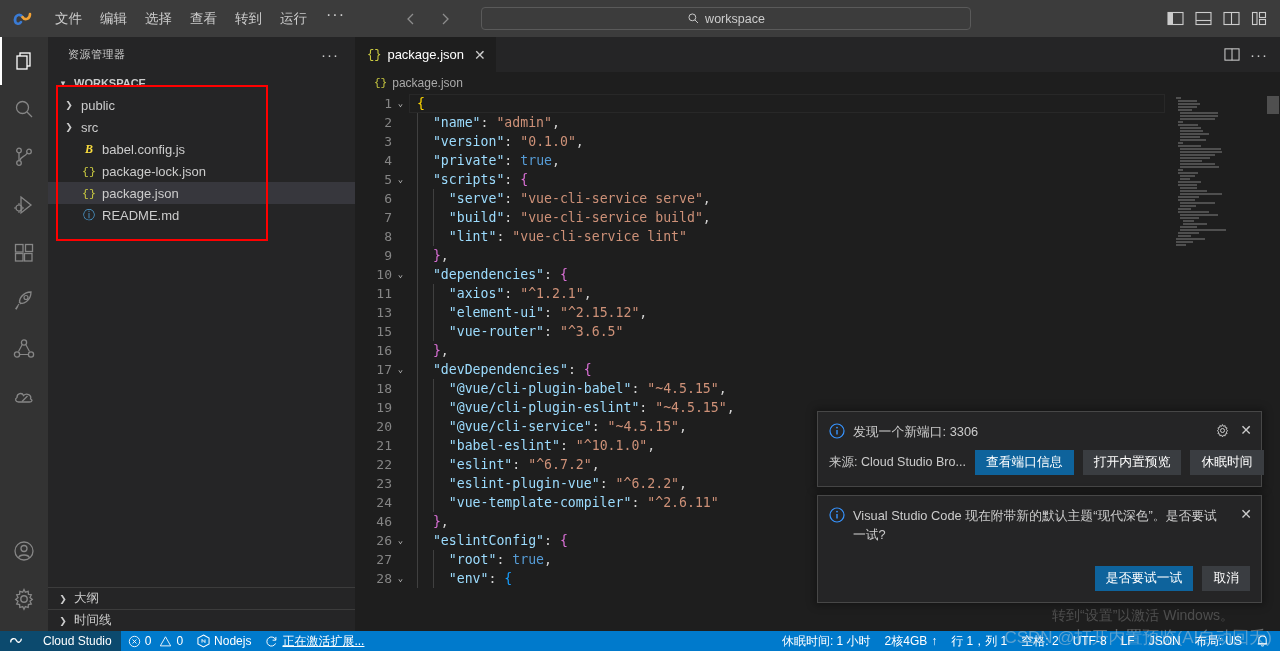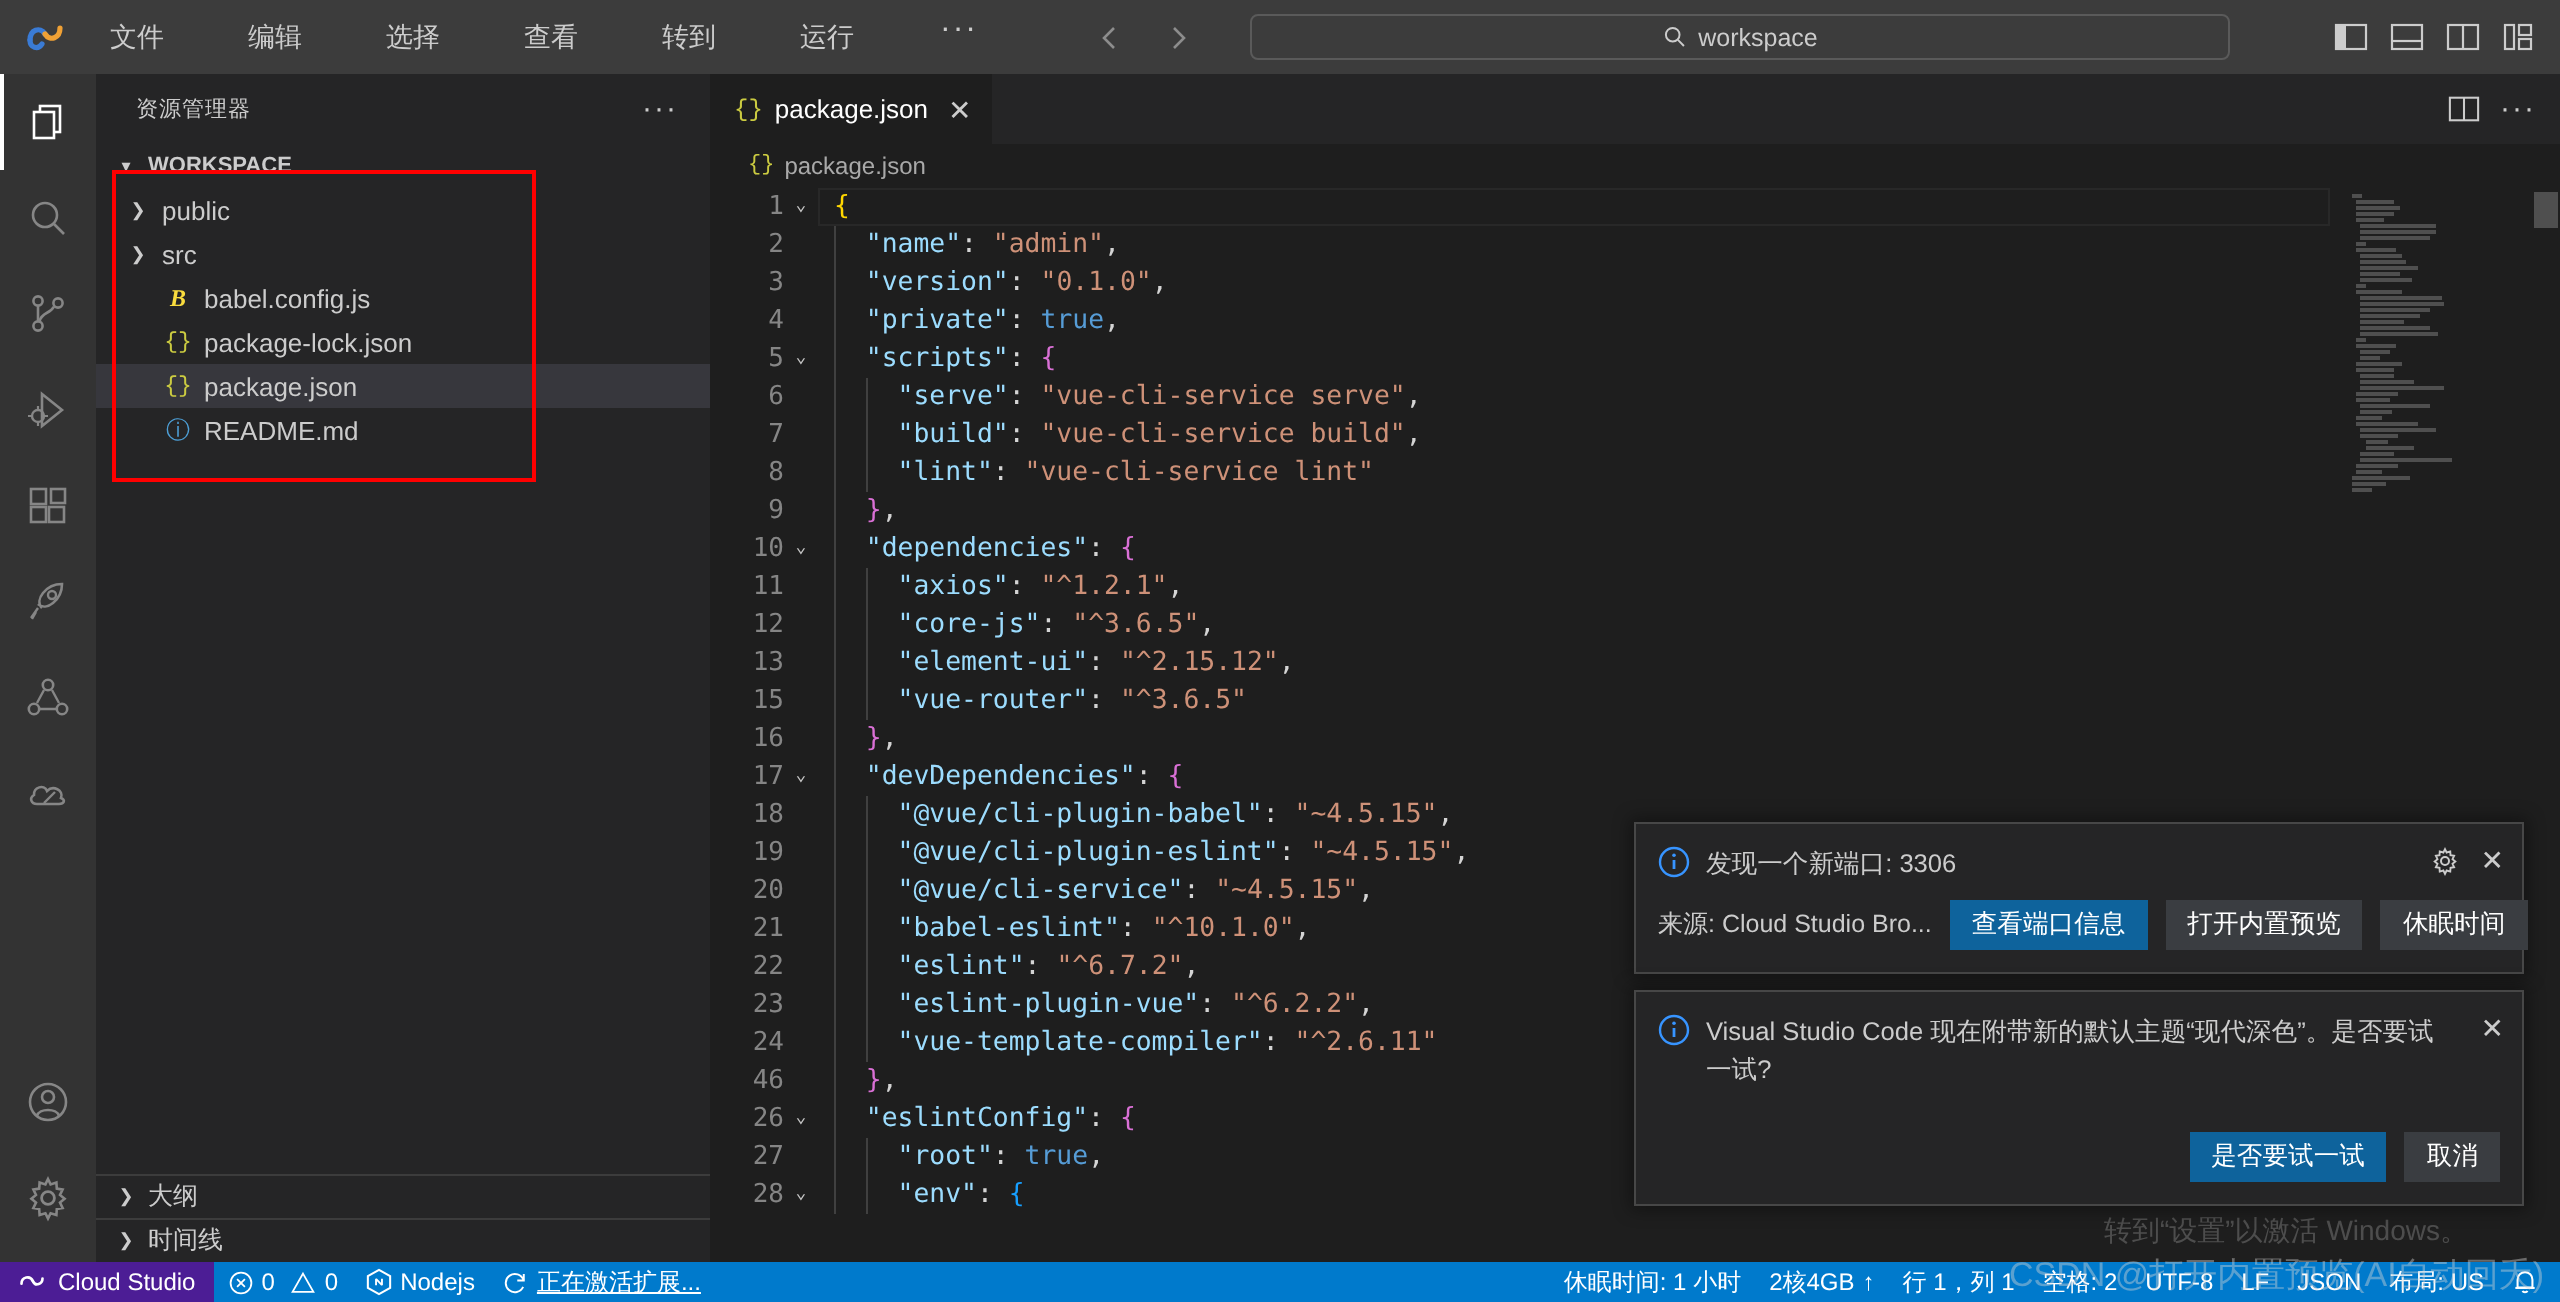--- a/index.html
+++ b/index.html
@@ -14,21 +14,21 @@
   }
   #app { position: relative; width: 1280px; height: 651px; }
 
   
   .titlebar {
     position: absolute; top: 0; left: 0; width: 1280px; height: 37px;
     background: #3c3c3c;
     display: flex; align-items: center;
   }
   .ts-logo { width: 46px; height: 37px; display: flex; align-items: center; justify-content: center; }
-  .menu { display: flex; align-items: flex-end; height: 37px; gap: 24px; }
+  .menu { display: flex; align-items: flex-end; height: 37px; }
   .menu-item {
     padding: 0 9px; height: 37px; line-height: 37px;
     font-size: 13.5px; color: #cccccc; cursor: default; white-space: nowrap;
   }
   .menu-dots { padding: 0 10px; height: 37px; line-height: 30px; font-size: 16px; color: #cccccc; letter-spacing: 1px; }
   .nav-arrows { display: flex; align-items: center; margin-left: 48px; gap: 18px; }
   .nav-arrow { color: #8d8d8d; font-size: 16px; width: 16px; text-align: center; cursor: default; }
   .cmdcenter {
     margin-left: 28px;
     width: 490px; height: 23px;
@@ -165,21 +165,21 @@
     z-index: 60; pointer-events: none; white-space: nowrap;
   }
 
   
   .statusbar {
     position: absolute; left: 0; bottom: 0; width: 1280px; height: 20px;
     background: #007acc; display: flex; align-items: center;
     font-size: 12px; color: #ffffff; z-index: 50;
   }
   .sb-remote {
-    background: #4c1d95; height: 20px; display: flex; align-items: center; gap: 6px;
+    background: #0c4a6e; height: 20px; display: flex; align-items: center; gap: 20px;
     padding: 0 9px; color: #fff; font-size: 12px; white-space: nowrap;
   }
   .sb-item { display: flex; align-items: center; gap: 4px; padding: 0 7px; height: 20px; white-space: nowrap; cursor: pointer; }
   .sb-right { margin-left: auto; display: flex; align-items: center; padding-right: 4px; }
   .underline { text-decoration: underline; }
   svg { display: block; }
 </style>
 </head>
 <body>
 
@@ -458,25 +458,20 @@
           </div>
           <div class="code-row">
             <div class="ln">10</div>
             <div class="fold">⌄</div>
             <div class="code-txt"><span class="p">  </span><span class="k">"dependencies"</span><span class="p">: </span><span class="b2">{</span><div class="guide" style="left: 8px;"></div></div>
           </div>
           <div class="code-row">
             <div class="ln">11</div>
             <div class="fold"></div>
             <div class="code-txt"><span class="p">    </span><span class="k">"axios"</span><span class="p">: </span><span class="s">"^1.2.1"</span><span class="p">,</span><div class="guide" style="left: 8px;"></div><div class="guide" style="left: 23.86px;"></div></div>
-          </div>
-          <div class="code-row">
-            <div class="ln">12</div>
-            <div class="fold"></div>
-            <div class="code-txt"><span class="p">    </span><span class="k">"core-js"</span><span class="p">: </span><span class="s">"^3.6.5"</span><span class="p">,</span><div class="guide" style="left: 8px;"></div><div class="guide" style="left: 23.86px;"></div></div>
           </div>
           <div class="code-row">
             <div class="ln">13</div>
             <div class="fold"></div>
             <div class="code-txt"><span class="p">    </span><span class="k">"element-ui"</span><span class="p">: </span><span class="s">"^2.15.12"</span><span class="p">,</span><div class="guide" style="left: 8px;"></div><div class="guide" style="left: 23.86px;"></div></div>
           </div>
           <div class="code-row">
             <div class="ln">15</div>
             <div class="fold"></div>
             <div class="code-txt"><span class="p">    </span><span class="k">"vue-router"</span><span class="p">: </span><span class="s">"^3.6.5"</span><div class="guide" style="left: 8px;"></div><div class="guide" style="left: 23.86px;"></div></div>

